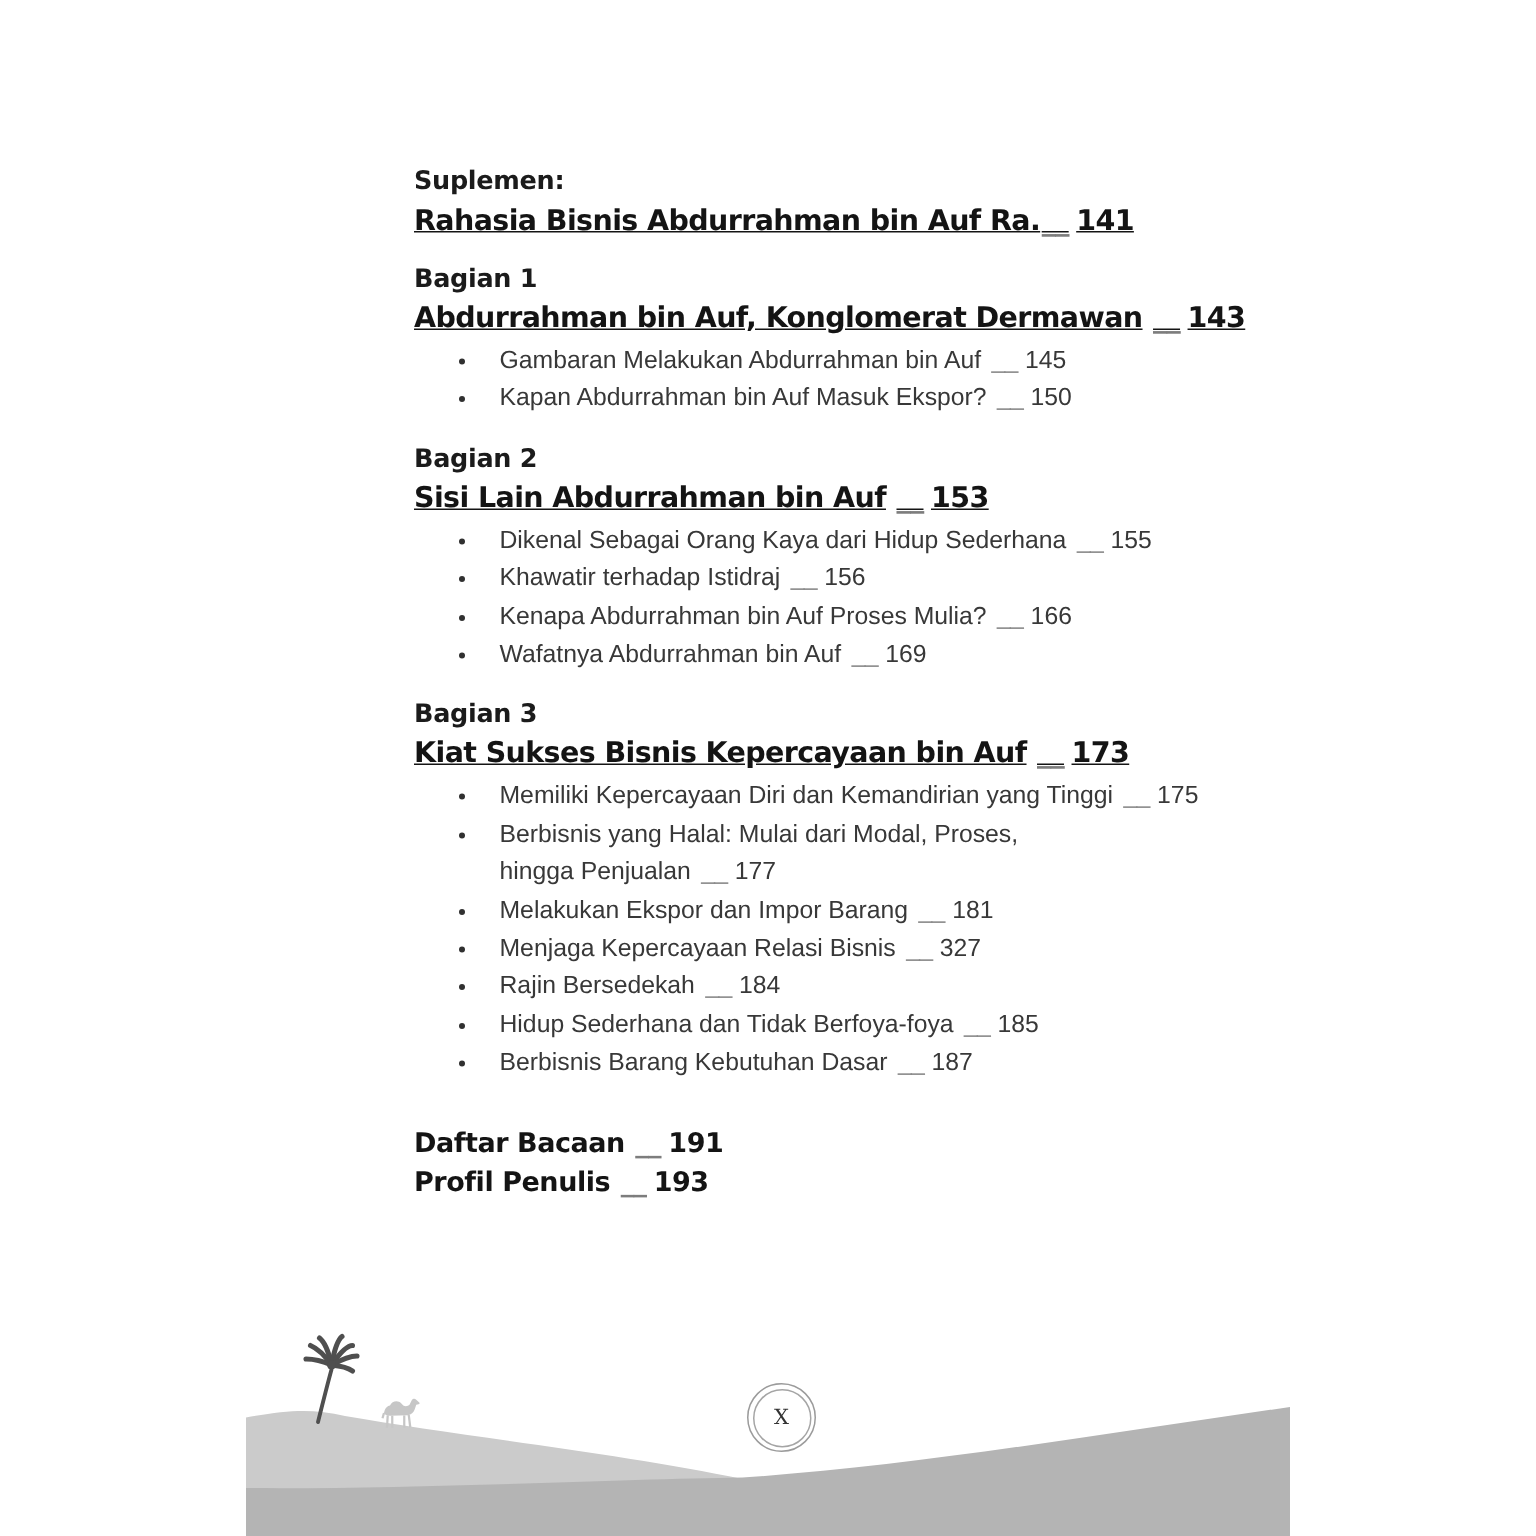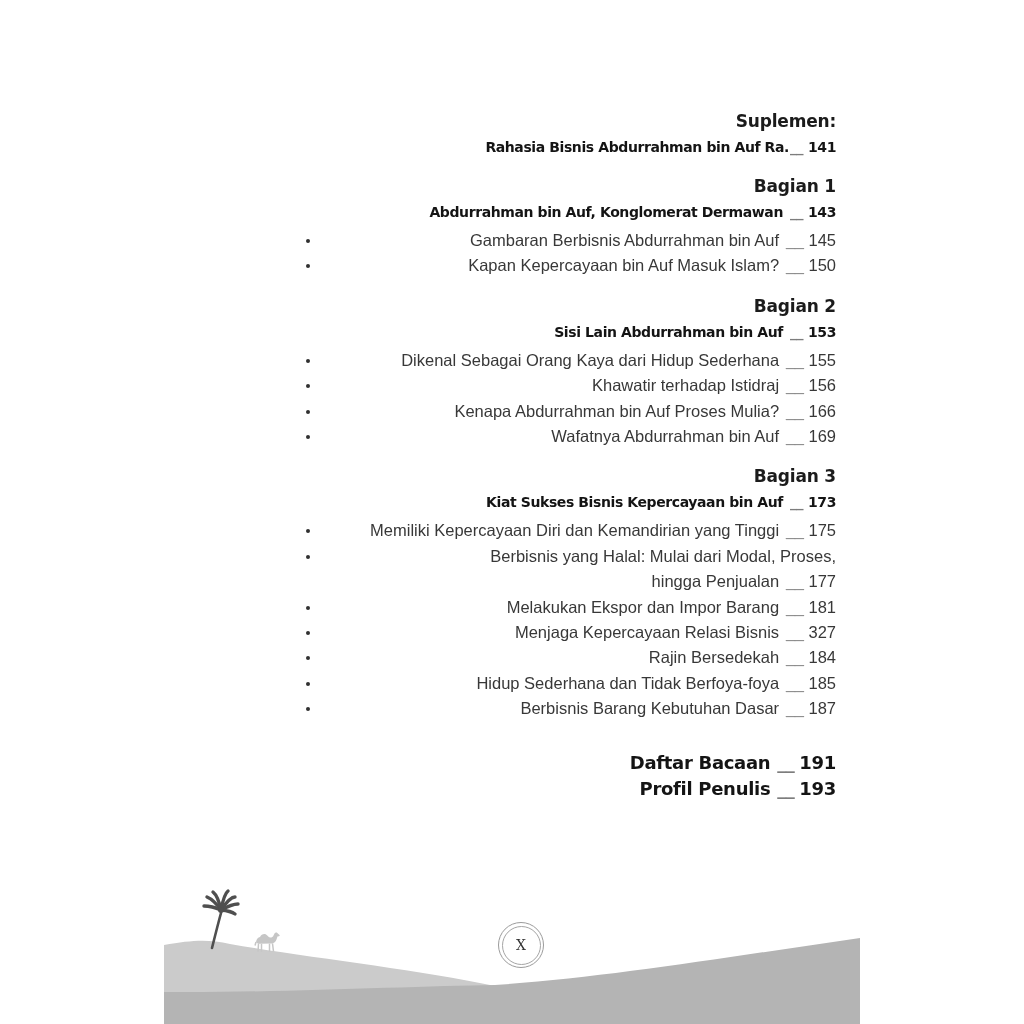--- a/index.html
+++ b/index.html
@@ -8,31 +8,31 @@
 
   .canvas { position:absolute; inset:0; background:#ffffff; }
 
   
   .page {
     position:absolute; left:164px; top:0; width:696px; height:1024px;
     background:#ffffff; overflow:hidden;
   }
 
   
-  .toc { position:absolute; left:112px; top:108px; width:560px; color:#1d1d1d;text-align:right; }
+  .toc { position:absolute; left:112px; top:108px; width:560px; color:#1d1d1d; }
 
   .kicker {
     font-family:"DejaVu Sans", sans-serif;
     font-weight:700; font-size:17px; line-height:26px; color:#1b1b1b;
     letter-spacing:-0.2px; white-space:nowrap;
   }
   .title-line {
     font-family:"DejaVu Sans", sans-serif;
-    font-weight:700; font-size:14px; line-height:26px; color:#141414;
-    letter-spacing:-0.4px; white-space:nowrap;
+    font-weight:700; font-size:19px; line-height:26px; color:#141414;
+    letter-spacing:-0.4px; white-space:nowrap;text-decoration:underline;
   }
   .section { margin-bottom:14px; }
   .supplement { margin-bottom:13px; }
 
   ul.items { list-style:none; margin-top:3px; }
   ul.items li {
     position:relative; padding-left:57px;
     font-size:16.5px; line-height:25.4px; color:#383838; white-space:nowrap;
   }
   .bullet {
@@ -78,22 +78,22 @@
 
       <section class="supplement">
         <div class="kicker">Suplemen:</div>
         <div class="title-line"><span>Rahasia Bisnis Abdurrahman bin Auf Ra.</span><span class="sep tight">__</span><span class="pagenum">141</span></div>
       </section>
 
       <section class="section">
         <div class="kicker">Bagian 1</div>
         <div class="title-line"><span>Abdurrahman bin Auf, Konglomerat Dermawan</span><span class="sep">__</span><span class="pagenum">143</span></div>
         <ul class="items">
-          <li><span class="bullet"></span><span>Gambaran Berbisnis Abdurrahman bin Auf</span><span class="sep">__</span><span class="pagenum">145</span></li>
-          <li><span class="bullet"></span><span>Kapan Kepercayaan bin Auf Masuk Islam?</span><span class="sep">__</span><span class="pagenum">150</span></li>
+          <li><span class="bullet"></span><span>Gambaran Melakukan Abdurrahman bin Auf</span><span class="sep">__</span><span class="pagenum">145</span></li>
+          <li><span class="bullet"></span><span>Kapan Abdurrahman bin Auf Masuk Ekspor?</span><span class="sep">__</span><span class="pagenum">150</span></li>
         </ul>
       </section>
 
       <section class="section">
         <div class="kicker">Bagian 2</div>
         <div class="title-line"><span>Sisi Lain Abdurrahman bin Auf</span><span class="sep">__</span><span class="pagenum">153</span></div>
         <ul class="items">
           <li><span class="bullet"></span><span>Dikenal Sebagai Orang Kaya dari Hidup Sederhana</span><span class="sep">__</span><span class="pagenum">155</span></li>
           <li><span class="bullet"></span><span>Khawatir terhadap Istidraj</span><span class="sep">__</span><span class="pagenum">156</span></li>
           <li><span class="bullet"></span><span>Kenapa Abdurrahman bin Auf Proses Mulia?</span><span class="sep">__</span><span class="pagenum">166</span></li>

